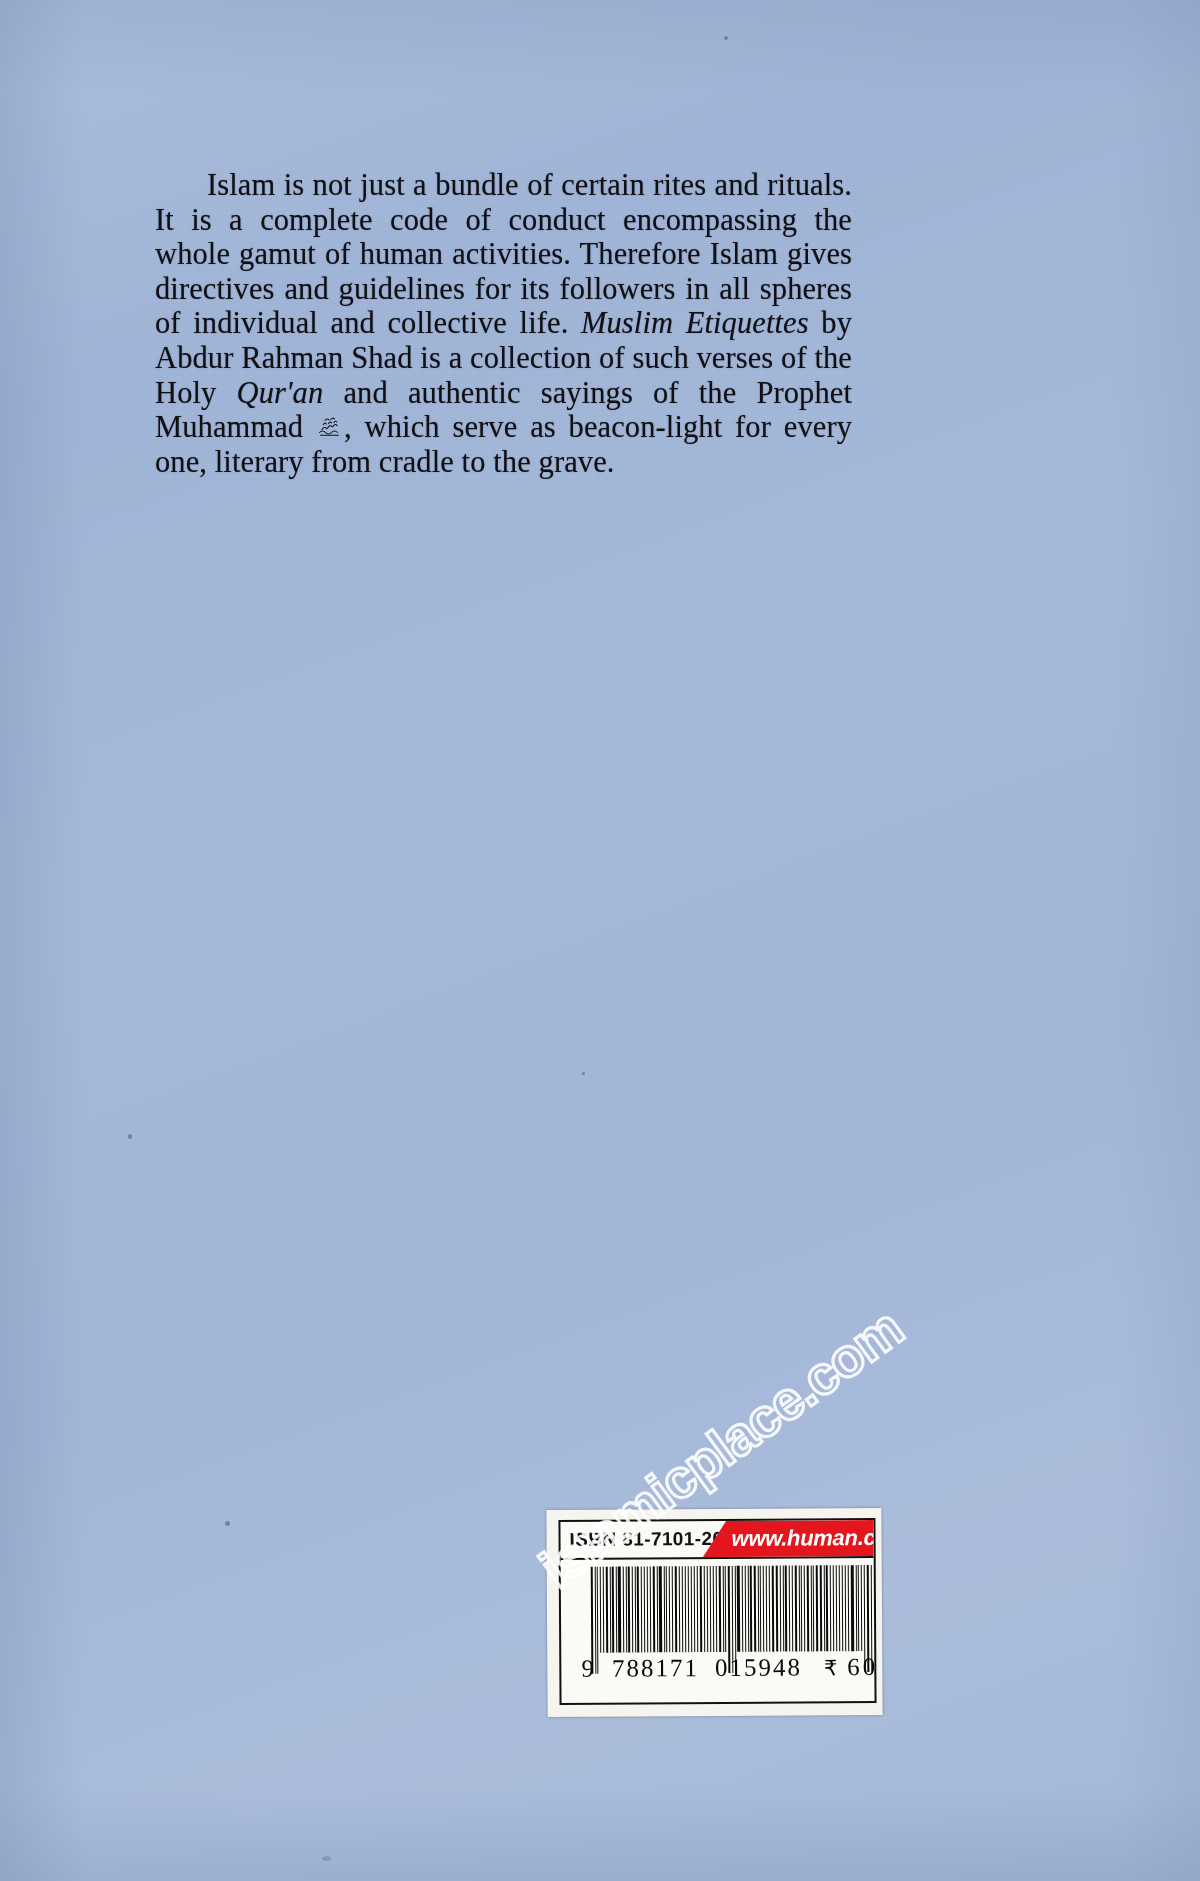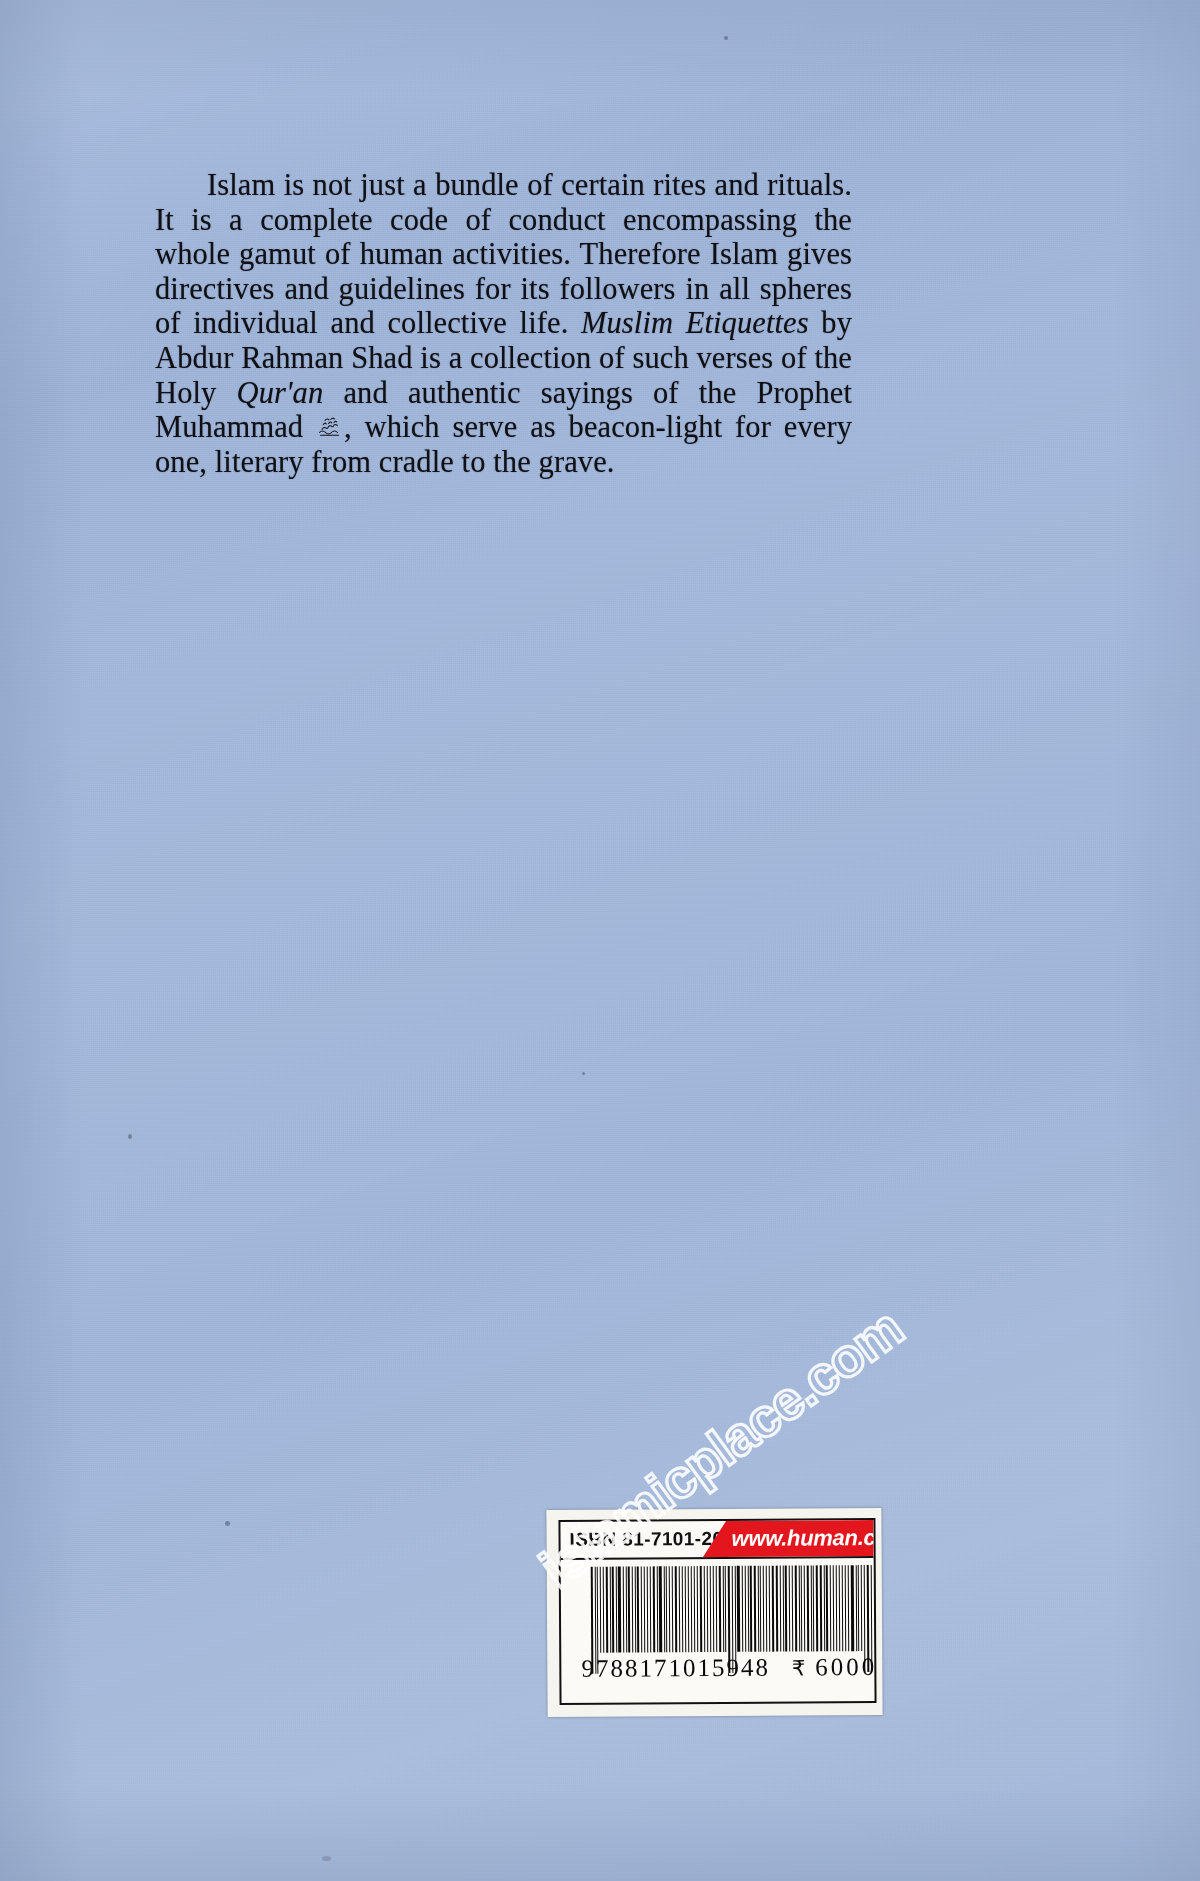--- a/index.html
+++ b/index.html
@@ -148,21 +148,21 @@
     padding-left: 12px;
     display: flex;
     align-items: center;
     font-family: "Liberation Serif", serif;
     font-size: 25px;
     color: #0a0a0a;
     letter-spacing: 2px;
     white-space: nowrap;
   }
   .digits-left { margin-left: 8px; }
-  .digits-mid { margin-left: 0; }
+  .digits-mid { margin-left: 16px; }
   .price { margin-left: 22px; letter-spacing: 3px; }
   .rupee { font-family: "DejaVu Sans", sans-serif; font-size: 21px; margin-right: 7px; }
 
   
   .watermark {
     position: absolute;
     left: 528px;
     top: 1290px;
     width: 520px;
     height: 420px;

